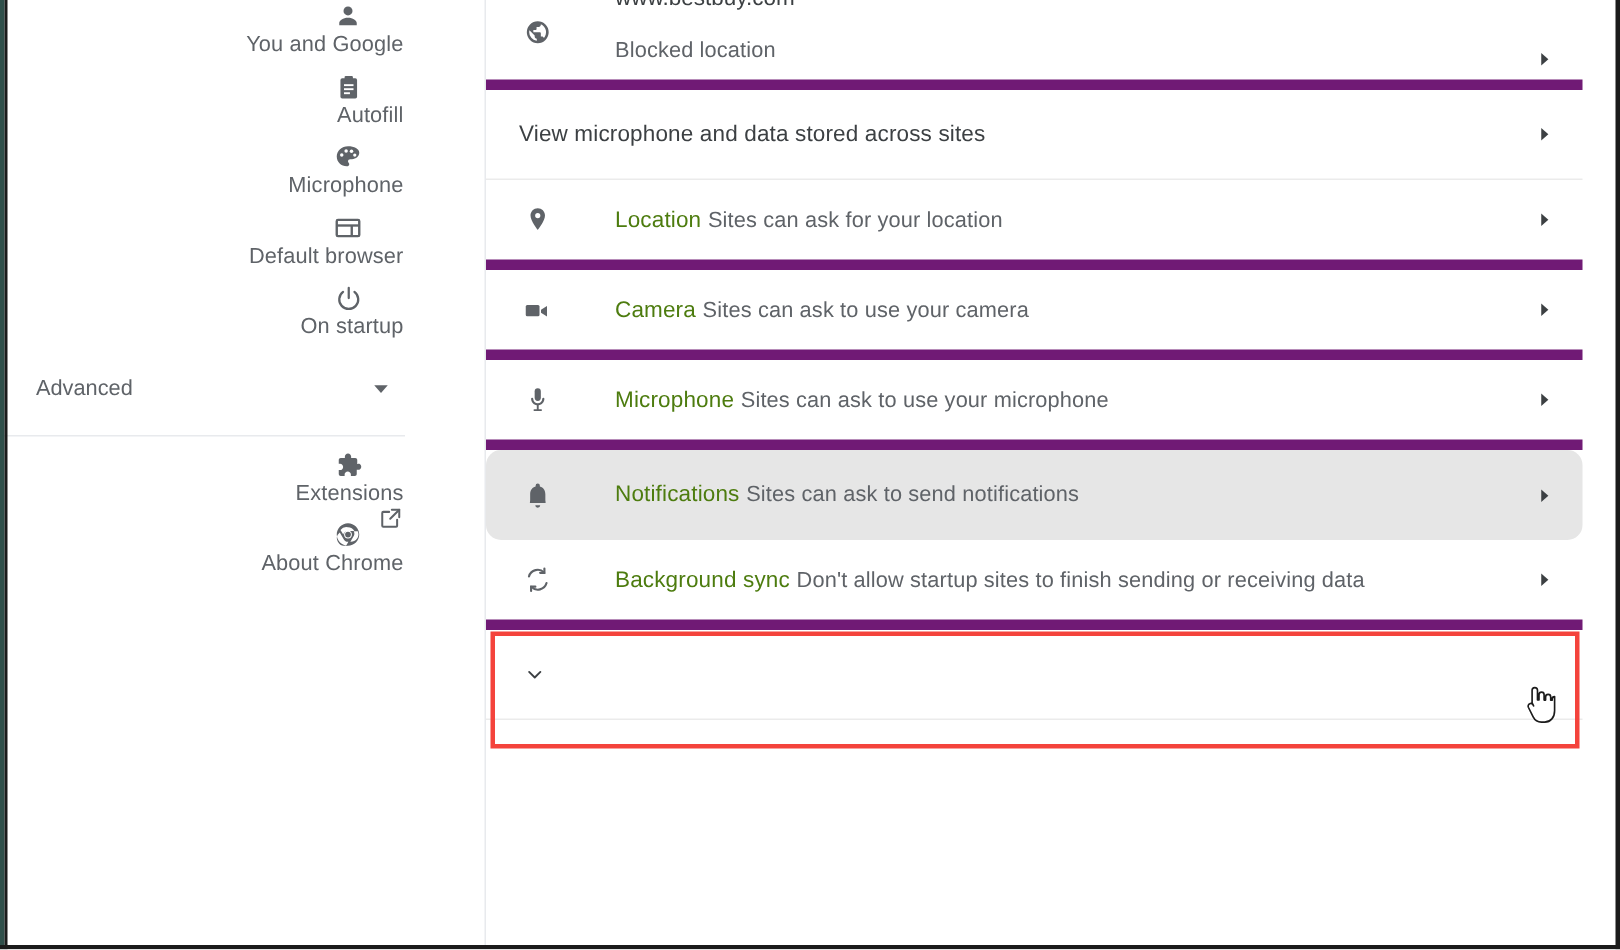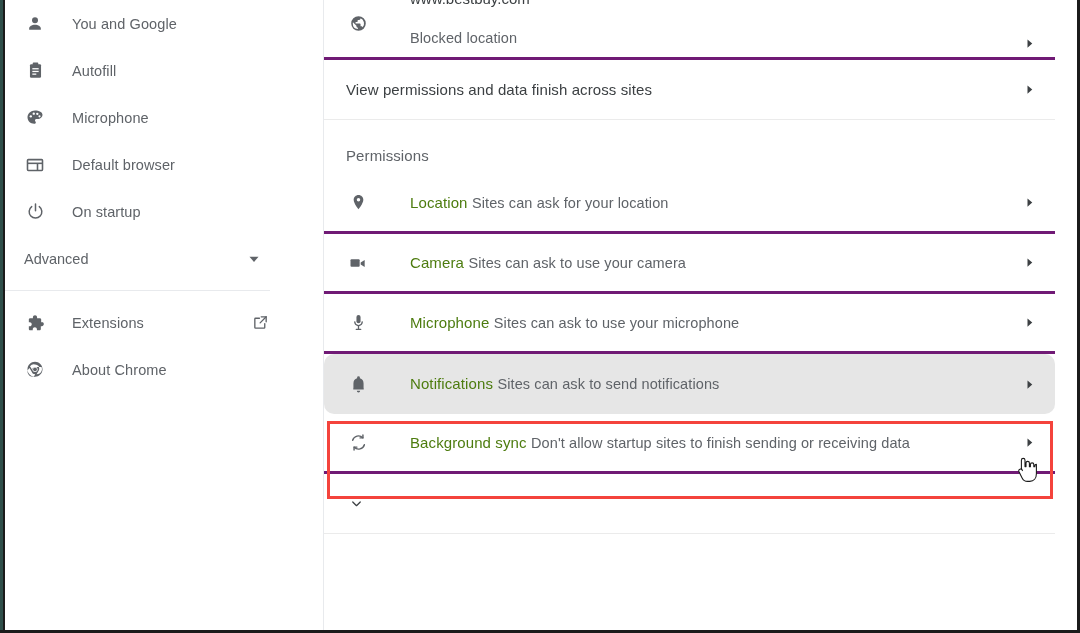--- a/index.html
+++ b/index.html
@@ -58,29 +58,29 @@
     height: 633px;
     background: #ffffff;
     border-right: 1px solid #e8eaed;
     flex: 0 0 324px;
     padding-top: 0;
     position: relative;
   }
 
   .nav-item {
     display: flex;
-    align-items: center;
+    align-items: flex-end;
     height: 47px;
-    padding-left: 24px;
     cursor: pointer;
     color: #5f6368;
     font-size: 14.5px;
     border-radius: 0 24px 24px 0;
     margin-right: 54px;
     user-select: none;
+    flex-direction: column;
   }
   .nav-item .ico {
     width: 22px;
     height: 22px;
     margin-right: 26px;
     flex: 0 0 22px;
     display: flex;
     align-items: center;
     justify-content: center;
     color: #5f6368;
@@ -143,21 +143,21 @@
   .card {
     background: #ffffff;
     width: 731px;
   }
 
   .row {
     display: flex;
     align-items: center;
     min-height: 60px;
     padding: 0 16px 0 22px;
-    border-bottom: 3px solid #701a75;
+    border-bottom: 7px solid #701a75;
     cursor: pointer;
     position: relative;
     background: #fff;
   }
   .row .r-ico {
     width: 24px;
     flex: 0 0 24px;
     margin-right: 40px;
     display: flex;
     align-items: center;
@@ -379,29 +379,28 @@
           <span class="r-sub">Blocked location</span>
         </span>
         <span class="r-arrow">
           <svg width="11" height="11" viewBox="0 0 12 12" fill="currentColor">
               <path d="M3.8 1.5v9L9 6z"></path>
             </svg>
         </span>
       </div>
 
       <div class="row-simple">
-        <span class="s-label">View permissions and data finish across sites</span>
-        <span class="r-arrow">
-          <svg width="11" height="11" viewBox="0 0 12 12" fill="currentColor">
-              <path d="M3.8 1.5v9L9 6z"></path>
-            </svg>
-        </span>
-      </div>
-
-      <div class="section-head">Permissions</div>
+        <span class="s-label">View microphone and data stored across sites</span>
+        <span class="r-arrow">
+          <svg width="11" height="11" viewBox="0 0 12 12" fill="currentColor">
+              <path d="M3.8 1.5v9L9 6z"></path>
+            </svg>
+        </span>
+      </div>
+
 
       <div class="row">
         <span class="r-ico">
           <svg width="19" height="19" viewBox="0 0 24 24" fill="currentColor">
               <path d="M12 2.4c-3.4 0-6.1 2.7-6.1 6.1 0 4.6 6.1 12.1 6.1 12.1s6.1-7.5 6.1-12.1c0-3.4-2.7-6.1-6.1-6.1zm0 8.3a2.2 2.2 0 1 1 0-4.4 2.2 2.2 0 0 1 0 4.4z"></path>
             </svg>
         </span>
         <span class="r-text">
           <span class="r-title">Location</span>
           <span class="r-sub">Sites can ask for your location</span>

